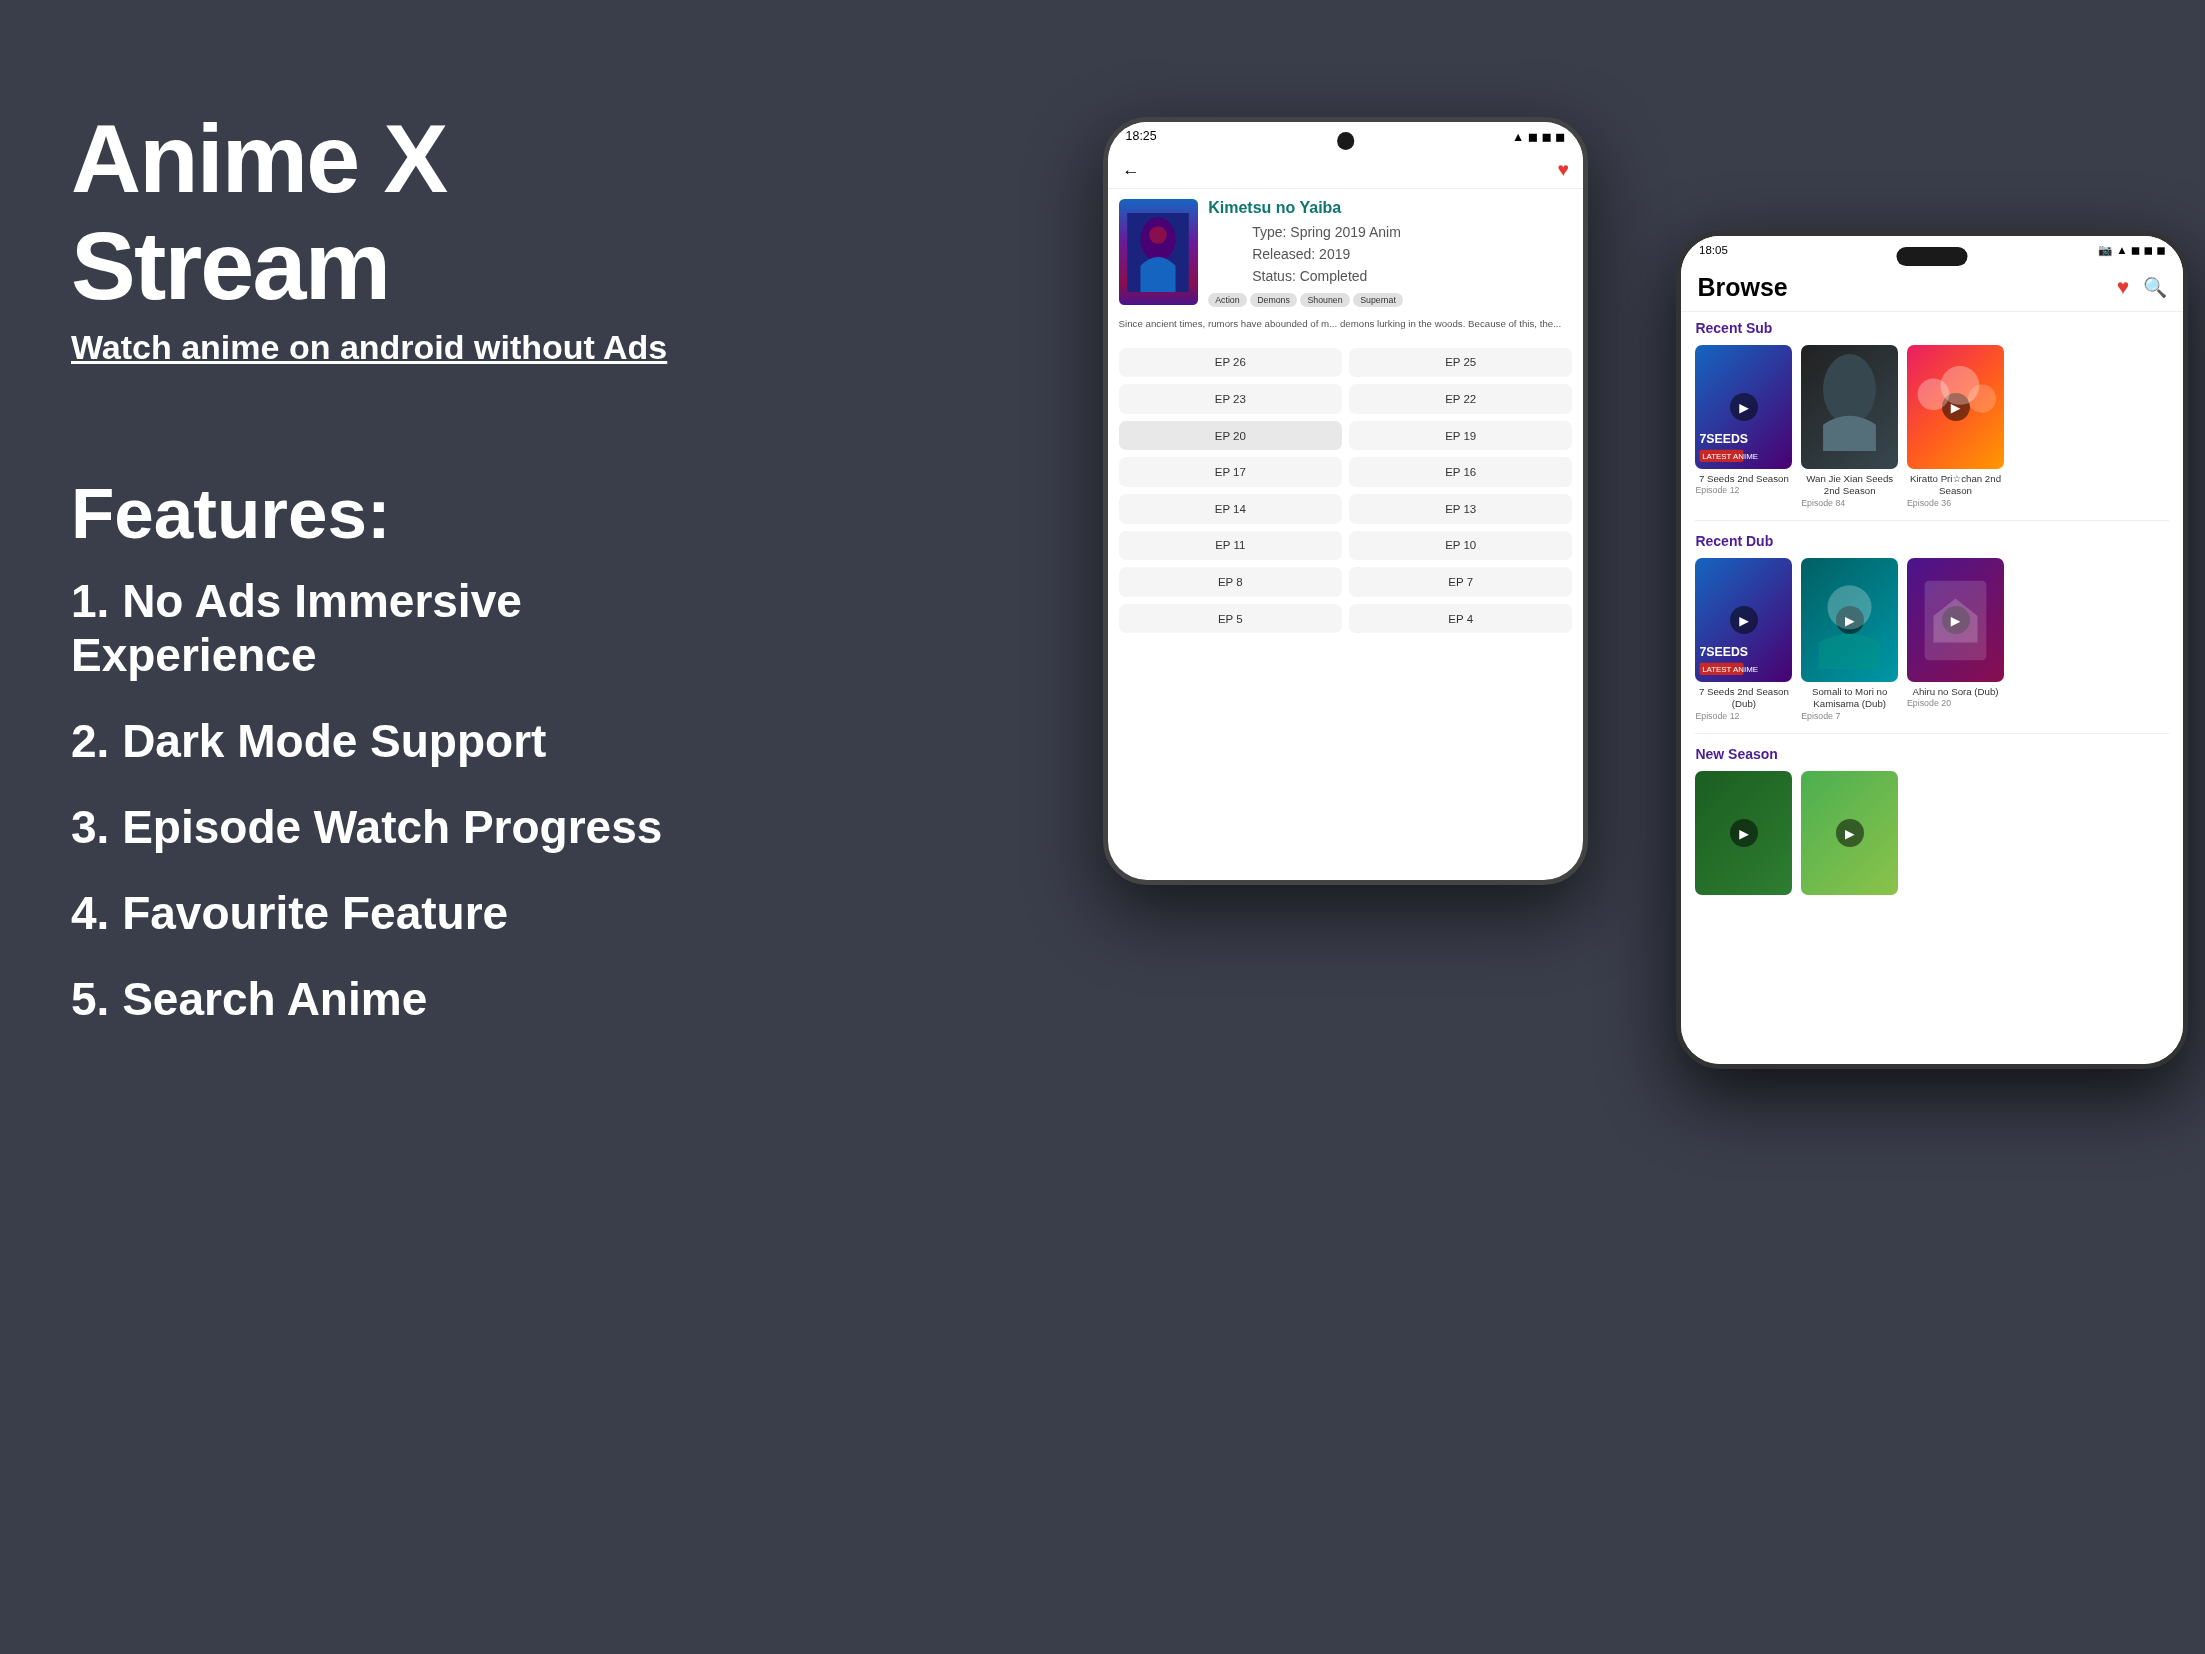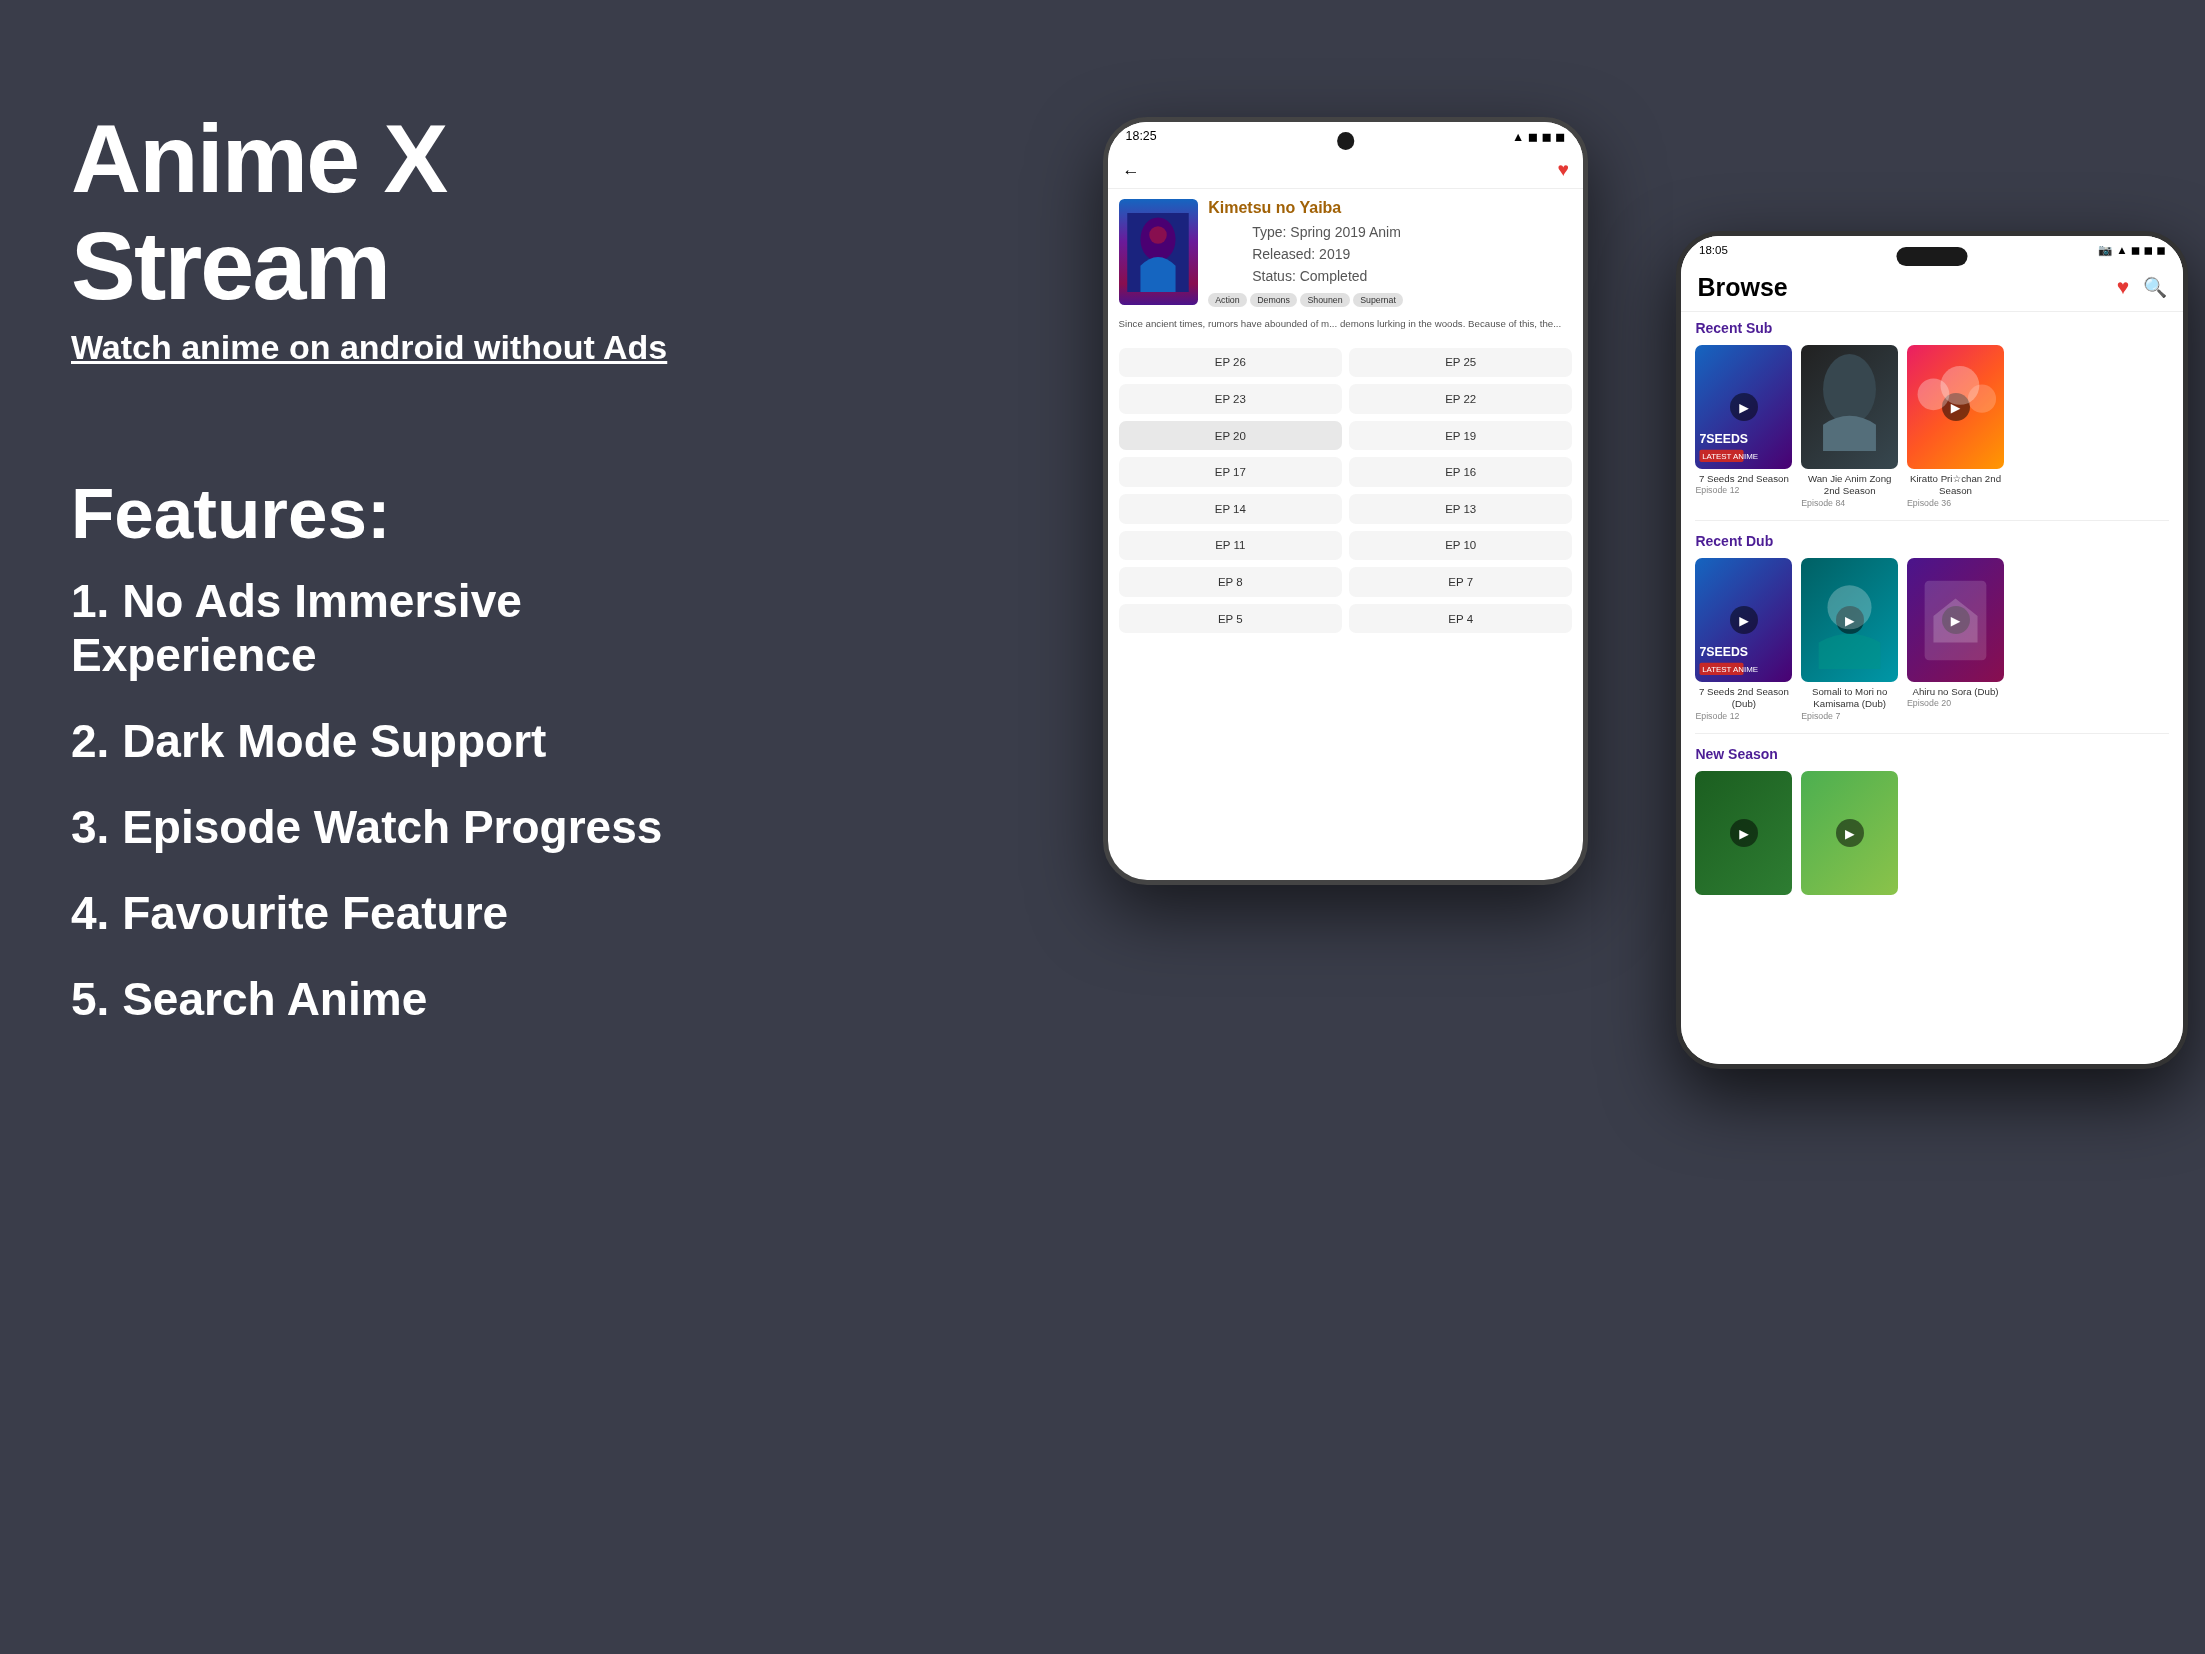--- a/index.html
+++ b/index.html
@@ -159,21 +159,21 @@
       justify-content: center;
     }
 
     .anime-info {
       flex: 1;
     }
 
     .anime-title-back {
       font-size: 16px;
       font-weight: bold;
-      color: #a16207;
+      color: #0f766e;
       margin-bottom: 3.5px;
     }
 
     .anime-meta {
       font-size: 14px;
       color: #555;
       line-height: 1.6;
       margin-left: 44px;
     }
 
@@ -462,21 +462,21 @@
         </div>
 
         <div class="anime-card">
           <div class="anime-card-thumb card-dark">
             <div class="play-overlay">▶</div>
             <svg style="position:absolute;top:8.8px" width="97" height="106" viewBox="0 0 110 120">
               <ellipse cx="55" cy="40" rx="30" ry="40" fill="#37474f"></ellipse>
               <path d="M25 80 Q55 60 85 80 L85 110 L25 110Z" fill="#546e7a"></path>
             </svg>
           </div>
-          <div class="anime-card-title">Wan Jie Anim Zong 2nd Season</div>
+          <div class="anime-card-title">Wan Jie Xian Seeds 2nd Season</div>
           <div class="anime-card-ep">Episode 84</div>
         </div>
 
         <div class="anime-card">
           <div class="anime-card-thumb card-colorful">
             <div class="play-overlay">▶</div>
             <svg style="position:absolute;top:4.4px" width="97" height="115" viewBox="0 0 110 130">
               <circle cx="30" cy="50" r="18" fill="rgba(255,255,255,0.3)"></circle>
               <circle cx="60" cy="40" r="22" fill="rgba(255,255,255,0.3)"></circle>
               <circle cx="85" cy="55" r="16" fill="rgba(255,255,255,0.2)"></circle>

